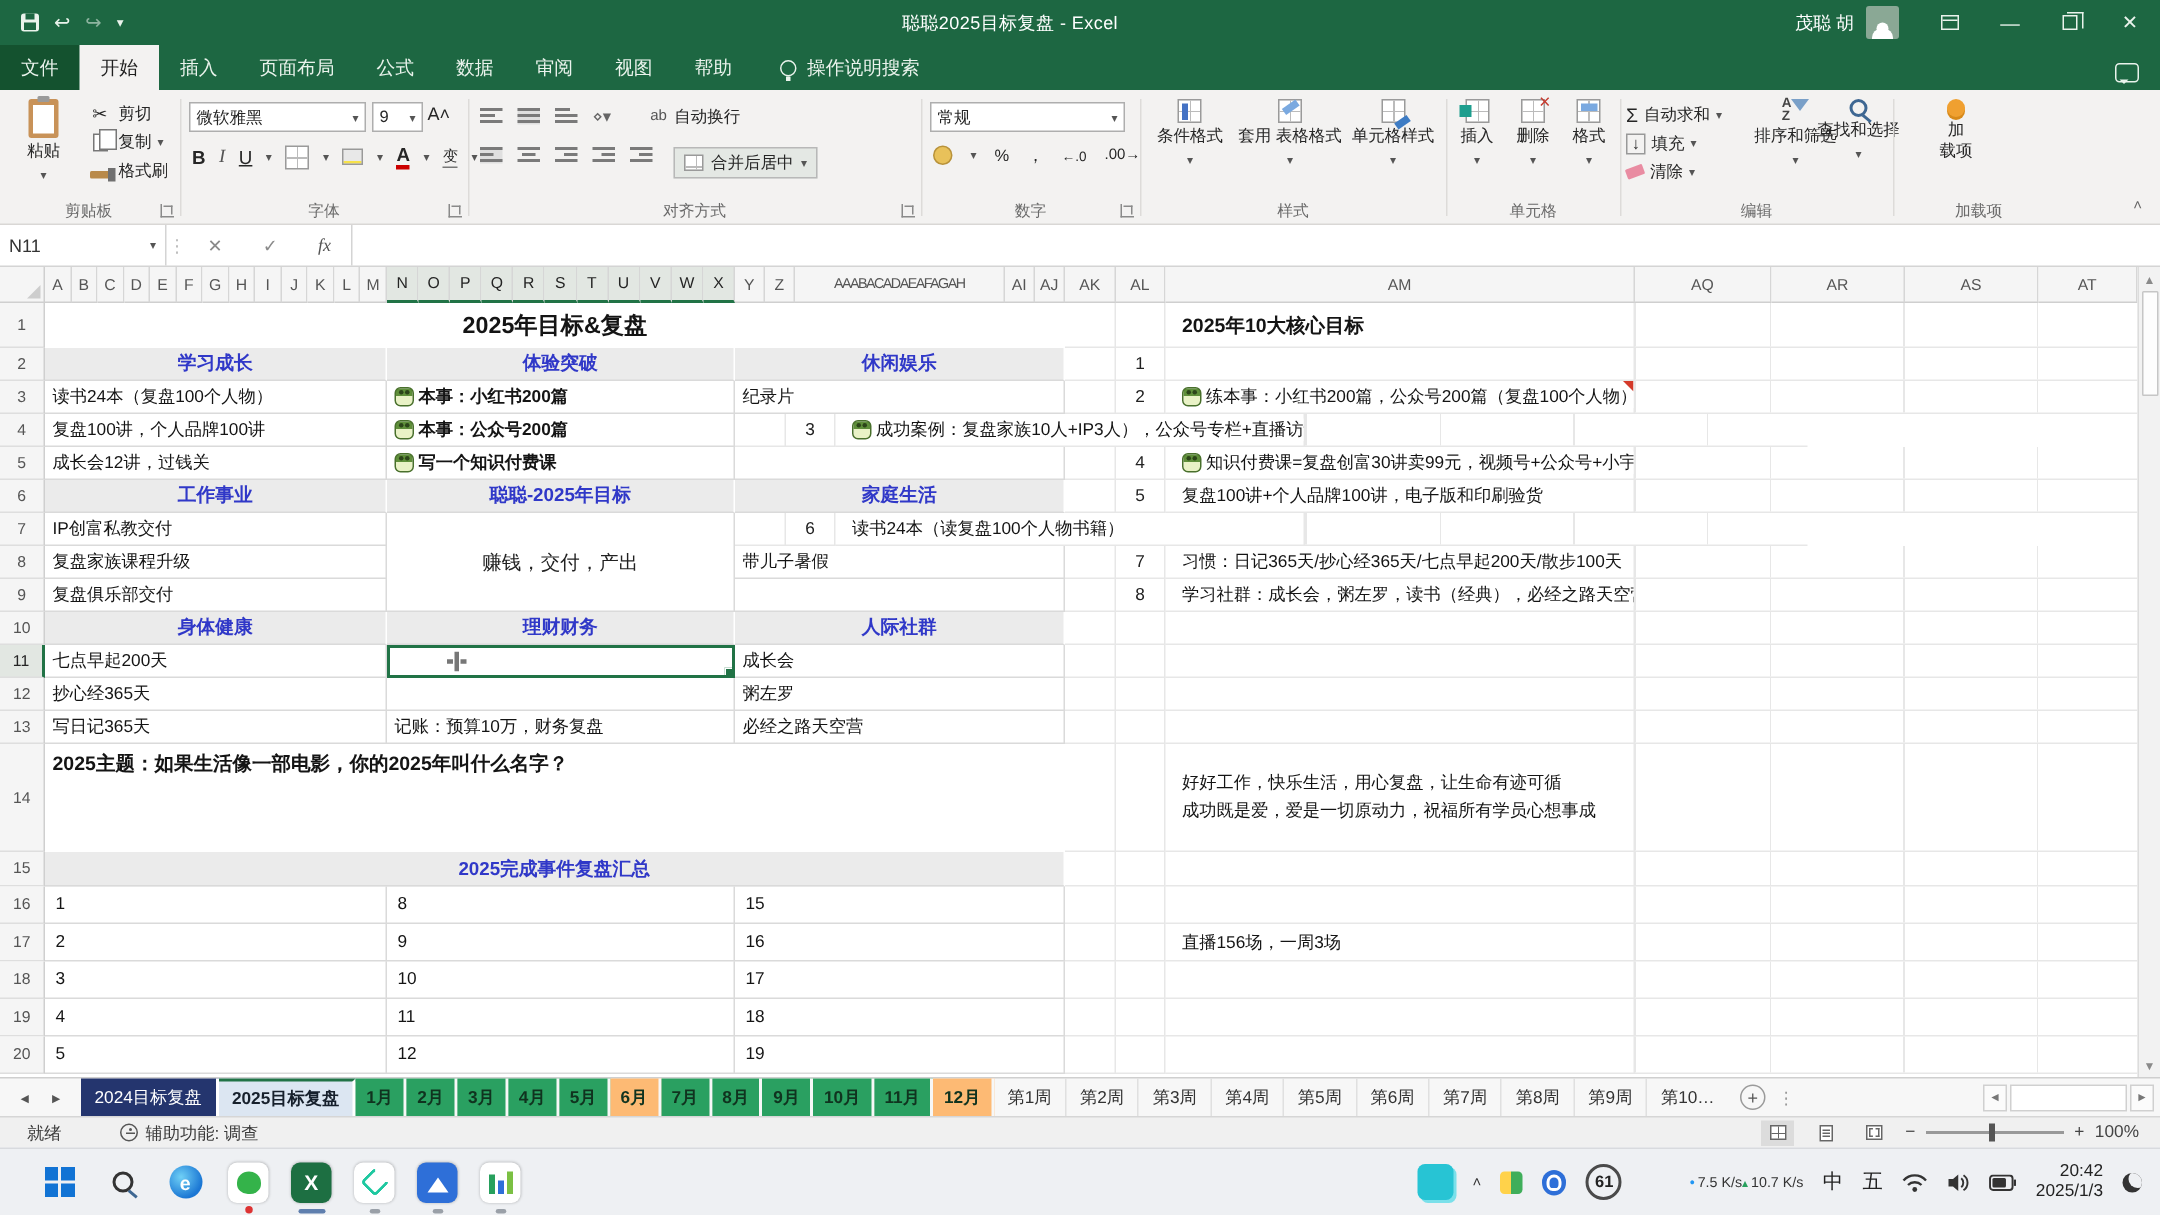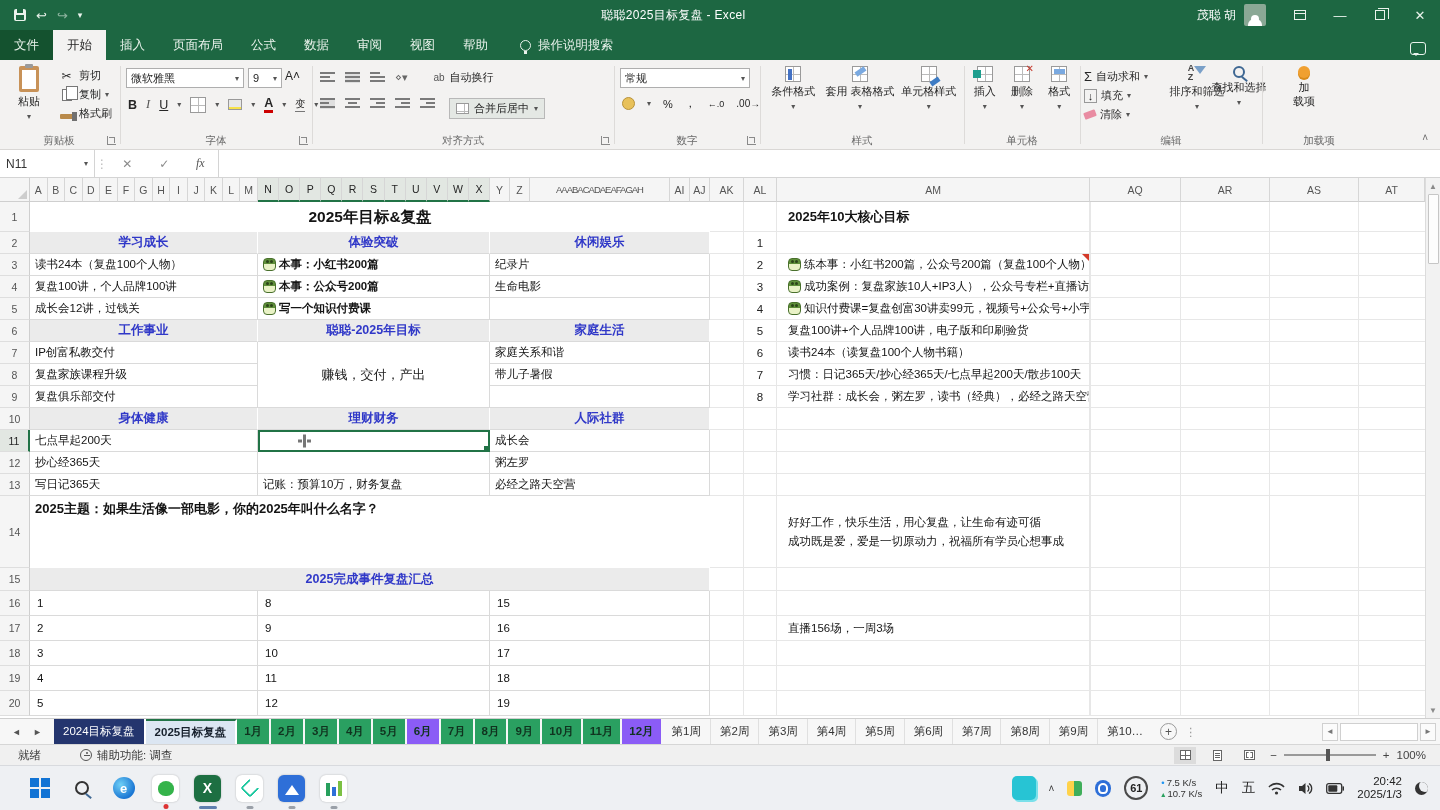--- a/index.html
+++ b/index.html
@@ -87,21 +87,21 @@
   .az { font-size:9px; font-weight:bold; line-height:1; color:#444; text-align:left; }
   .funnel { width:0; height:0; border:6px solid transparent; border-top:8px solid #7aa0c8; display:inline-block; }
   .mag { width:12px; height:12px; border:2px solid #3e6792; border-radius:50%; position:relative; display:inline-block; }
   .mag:after { content:""; position:absolute; right:-5px; bottom:-4px; width:7px; height:2px; background:#3e6792; transform:rotate(40deg); }
   .addin-dot { width:12px; height:12px; background:#f0a030; border-radius:50%; box-shadow:0 2px 0 #d88a1a; }
   .rib-collapse { position:absolute; right:12px; top:72px; color:#666; font-size:10px; }
 
   
   .fbar { position:absolute; left:0; top:150px; width:1440px; height:28px; background:#fff;
     border-bottom:1px solid #d4d4d4; display:flex; align-items:stretch; font-size:12px; color:#333; }
-  .namebox { width:95px; border-right:1px solid #d4d4d4; display:flex; align-items:center;
+  .namebox { width:111px; border-right:1px solid #d4d4d4; display:flex; align-items:center;
     padding:0 6px; justify-content:space-between; }
   .fdots { width:14px; display:flex; align-items:center; justify-content:center; color:#bbb; }
   .fbtns { width:110px; display:flex; align-items:center; justify-content:space-around;
     border-right:1px solid #d4d4d4; color:#8a8a8a; }
   .fx { font-family:"Liberation Serif","DejaVu Serif",serif; font-style:italic; color:#555; }
   .finput { flex:1; }
 
   
   .sheet { position:absolute; left:0; top:178px; width:1425px; height:540px; background:#fff; overflow:hidden; }
   .chrow { display:flex; height:24px; font-size:10.5px; color:#555; }
@@ -159,21 +159,21 @@
   .vs-track { flex:1; }
 
   
   .tabbar { position:absolute; left:0; top:718px; width:1440px; height:26px; background:#f7f7f7;
     border-top:1px solid #cfcfcf; display:flex; align-items:stretch; font-size:11.5px; color:#333; }
   .tnav { width:54px; display:flex; align-items:center; justify-content:center; gap:12px; color:#555; font-size:9px; }
   .stab { display:flex; align-items:center; padding:0 9px; border-right:1px solid #e0e0e0; cursor:default; white-space:nowrap; }
   .stab.navy { background:#24356e; color:#fff; border-right:2px solid #fff; }
   .stab.active { background:#dce6f2; color:#17202c; font-weight:bold; border-right:2px solid #fff; border-top:2px solid #217346; }
   .stab.green { background:#2aa061; color:#10331f; font-weight:bold; border-right:2px solid #f7f7f7; padding:0 7px; }
-  .stab.bright { background:#8b5cf6; }
+  .stab.bright { background:#fdba74; }
   .newsheet { width:17px; height:17px; border:1px solid #9a9a9a; border-radius:50%; align-self:center;
     display:flex; align-items:center; justify-content:center; margin:0 8px; color:#555; font-size:12px; line-height:1; }
   .tdots { align-self:center; color:#999; margin-right:4px; }
   .hscroll { display:flex; align-items:center; margin-left:auto; margin-right:4px; gap:2px; }
   .hs-arrow { width:16px; height:18px; display:flex; align-items:center; justify-content:center;
     border:1px solid #d0d0d0; background:#fbfbfb; color:#777; font-size:8px; }
   .hs-track { width:78px; height:18px; background:#fff; border:1px solid #d0d0d0; }
 
   
   .statusbar { position:absolute; left:0; top:744px; width:1440px; height:21px; background:#f0f0f0;
@@ -227,21 +227,21 @@
   .bars i:nth-child(3){ height:15px; background:#7bc043; }
 
   .tray { margin-left:auto; display:flex; align-items:center; gap:13px; padding-right:12px; color:#222; font-size:12px; }
   .tealapp { width:24px; height:24px; border-radius:5px; background:#27c4d4; box-shadow:2px 2px 0 #7ae0ea; }
   .chev { color:#333; font-size:10px; }
   .yellowapp { width:15px; height:15px; border-radius:3px; background:linear-gradient(to right,#ffd24a 50%,#3fae5a 50%); }
   .shield { width:16px; height:17px; background:#2e6fd8; border-radius:8px 8px 50% 50%; position:relative; }
   .shield:before { content:""; position:absolute; inset:3px; border:2px solid #fff; border-radius:6px 6px 50% 50%; }
   .pct61 { width:24px; height:24px; border:2.5px solid #4a4a4a; border-radius:50%; display:flex;
     align-items:center; justify-content:center; font-size:11px; font-weight:bold; color:#222; }
-  .speeds { display:flex; flex-direction:column; font-size:9.5px; line-height:11px; color:#333; }
+  .speeds { display:flex; flex-direction:row; font-size:9.5px; line-height:11px; color:#333;margin-left:32px; }
   .speeds .u:before { content:"•"; color:#2196f3; margin-right:2px; }
   .speeds .d:before { content:"▴"; color:#27a05d; margin-right:2px; font-size:8px; }
   .ime { font-size:13.5px; } .wubi { font-size:13.5px; }
   .clock { text-align:right; font-size:11.5px; line-height:13px; }
   .moon { width:13px; height:13px; border-radius:50%; background:#333; position:relative; overflow:hidden; }
   .moon:before { content:""; position:absolute; left:4px; top:-2px; width:12px; height:12px; border-radius:50%; background:#eef0f3; }
 </style>
 </head>
 <body>
 
@@ -617,21 +617,20 @@
       <div class="rx"></div>
     </div>
 
     <div class="row" style="height:22px">
       <div class="gut">4</div>
       <div class="cell c1 bd">复盘100讲，个人品牌100讲</div>
       <div class="cell c2 bd bold">
           <span class="frog"></span>
           <span>本事：公众号200篇</span>
         </div>
-      <div class="cell c3 bd">生命电影</div>
       <div class="cell g ak"></div>
       <div class="cell g al alnum">3</div>
       <div class="cell g am">
         <span class="amtxt" style="display:flex;align-items:center">
             <span class="frog"></span>
             <span>成功案例：复盘家族10人+IP3人），公众号专栏+直播访谈</span>
           </span>
         </div>
       <div class="rx"></div>
     </div>
@@ -665,21 +664,20 @@
       <div class="cell g am">
           <span class="amtxt">复盘100讲+个人品牌100讲，电子版和印刷验货</span>
         </div>
       <div class="rx"></div>
     </div>
 
     <div class="row" style="height:22px">
       <div class="gut">7</div>
       <div class="cell c1 bd">IP创富私教交付</div>
       <div class="cell c2" style="border-right:1px solid #dadada"></div>
-      <div class="cell c3 bd">家庭关系和谐</div>
       <div class="cell g ak"></div>
       <div class="cell g al alnum">6</div>
       <div class="cell g am">
           <span class="amtxt">读书24本（读复盘100个人物书籍）</span>
         </div>
       <div class="rx"></div>
     </div>
 
     <div class="row" style="height:22px">
       <div class="gut">8</div>

